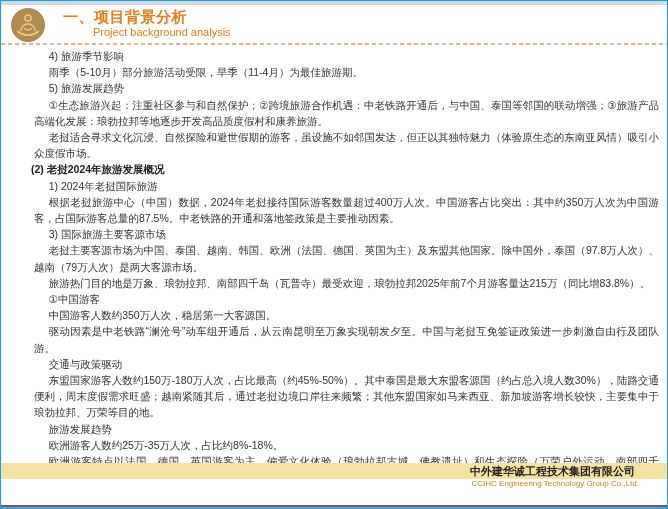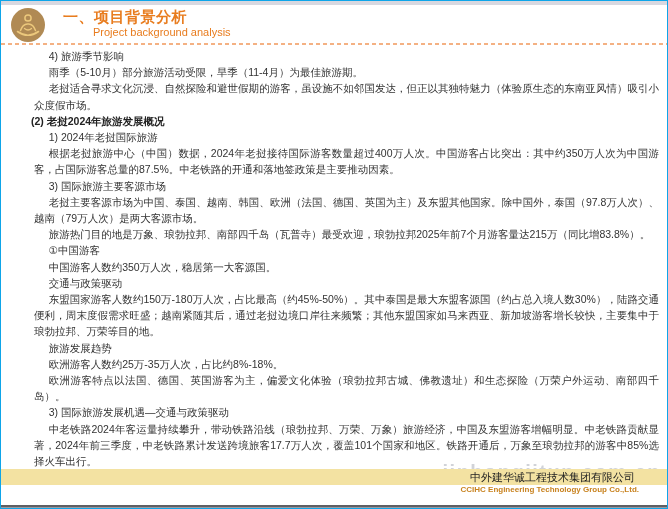--- a/index.html
+++ b/index.html
@@ -25,25 +25,25 @@
   .para{text-indent:1.4em;}
   .para.bold{font-weight:bold;text-indent:0;margin-left:-3px;color:#222;}
   .watermark{
     position:absolute;right:6px;bottom:24px;
     font-size:20px;letter-spacing:1.5px;color:rgba(185,188,195,0.65);
     font-weight:bold;pointer-events:none;white-space:nowrap;
   }
   .footer{position:absolute;left:0;right:0;bottom:0;}
   .footer-band{
     height:16px;background:#f3e2a2;text-align:right;padding-right:32px;
-    font-size:11px;line-height:17px;font-weight:normal;color:#222222;
+    font-size:11px;line-height:17px;font-weight:bold;color:#222222;
   }
   .footer-en{
-    height:20px;background:#ffffff;text-align:right;padding-right:28px;
-    font-size:8px;line-height:10px;font-weight:bold;color:#c8821e;
+    height:26px;background:#ffffff;text-align:right;padding-right:28px;
+    font-size:8px;line-height:10px;font-weight:normal;color:#c8821e;
   }
   .footer-edge{height:3px;background:linear-gradient(180deg,#5f5f63 0 2px,#9a9aa0 2px 3px);}
 </style>
 </head>
 <body>
 
 <div class="page">
   <div class="top-strip"></div>
 
   <div class="header">
@@ -60,29 +60,32 @@
       <div class="title-line"><span>一、</span><span>项目背景分析</span></div>
       <div class="subtitle">Project background analysis</div>
     </div>
   </div>
 
   <div class="dotted-rule"></div>
 
   <div class="body-text">
       <div class="para">4) 旅游季节影响</div>
       <div class="para">雨季（5-10月）部分旅游活动受限，旱季（11-4月）为最佳旅游期。</div>
+      <div class="para">5) 旅游发展趋势</div>
+      <div class="para">①生态旅游兴起：注重社区参与和自然保护；②跨境旅游合作机遇：中老铁路开通后，与中国、泰国等邻国的联动增强；③旅游产品高端化发展：琅勃拉邦等地逐步开发高品质度假村和康养旅游。</div>
       <div class="para">老挝适合寻求文化沉浸、自然探险和避世假期的游客，虽设施不如邻国发达，但正以其独特魅力（体验原生态的东南亚风情）吸引小众度假市场。</div>
       <div class="para bold">(2) 老挝2024年旅游发展概况</div>
       <div class="para">1) 2024年老挝国际旅游</div>
       <div class="para">根据老挝旅游中心（中国）数据，2024年老挝接待国际游客数量超过400万人次。中国游客占比突出：其中约350万人次为中国游客，占国际游客总量的87.5%。中老铁路的开通和落地签政策是主要推动因素。</div>
       <div class="para">3) 国际旅游主要客源市场</div>
       <div class="para">老挝主要客源市场为中国、泰国、越南、韩国、欧洲（法国、德国、英国为主）及东盟其他国家。除中国外，泰国（97.8万人次）、越南（79万人次）是两大客源市场。</div>
       <div class="para">旅游热门目的地是万象、琅勃拉邦、南部四千岛（瓦普寺）最受欢迎，琅勃拉邦2025年前7个月游客量达215万（同比增83.8%）。</div>
       <div class="para">①中国游客</div>
       <div class="para">中国游客人数约350万人次，稳居第一大客源国。</div>
+      <div class="para">驱动因素是中老铁路“澜沧号”动车组开通后，从云南昆明至万象实现朝发夕至。中国与老挝互免签证政策进一步刺激自由行及团队游。</div>
       <div class="para">交通与政策驱动</div>
       <div class="para">东盟国家游客人数约150万-180万人次，占比最高（约45%-50%）。其中泰国是最大东盟客源国（约占总入境人数30%），陆路交通便利，周末度假需求旺盛；越南紧随其后，通过老挝边境口岸往来频繁；其他东盟国家如马来西亚、新加坡游客增长较快，主要集中于琅勃拉邦、万荣等目的地。</div>
       <div class="para">旅游发展趋势</div>
       <div class="para">欧洲游客人数约25万-35万人次，占比约8%-18%。</div>
       <div class="para">欧洲游客特点以法国、德国、英国游客为主，偏爱文化体验（琅勃拉邦古城、佛教遗址）和生态探险（万荣户外运动、南部四千岛）。</div>
       <div class="para">3) 国际旅游发展机遇—交通与政策驱动</div>
       <div class="para">中老铁路2024年客运量持续攀升，带动铁路沿线（琅勃拉邦、万荣、万象）旅游经济，中国及东盟游客增幅明显。中老铁路贡献显著，2024年前三季度，中老铁路累计发送跨境旅客17.7万人次，覆盖101个国家和地区。铁路开通后，万象至琅勃拉邦的游客中85%选择火车出行。</div>
     </div>
 
   <div class="watermark">jinhongjitun.com.cn</div>

